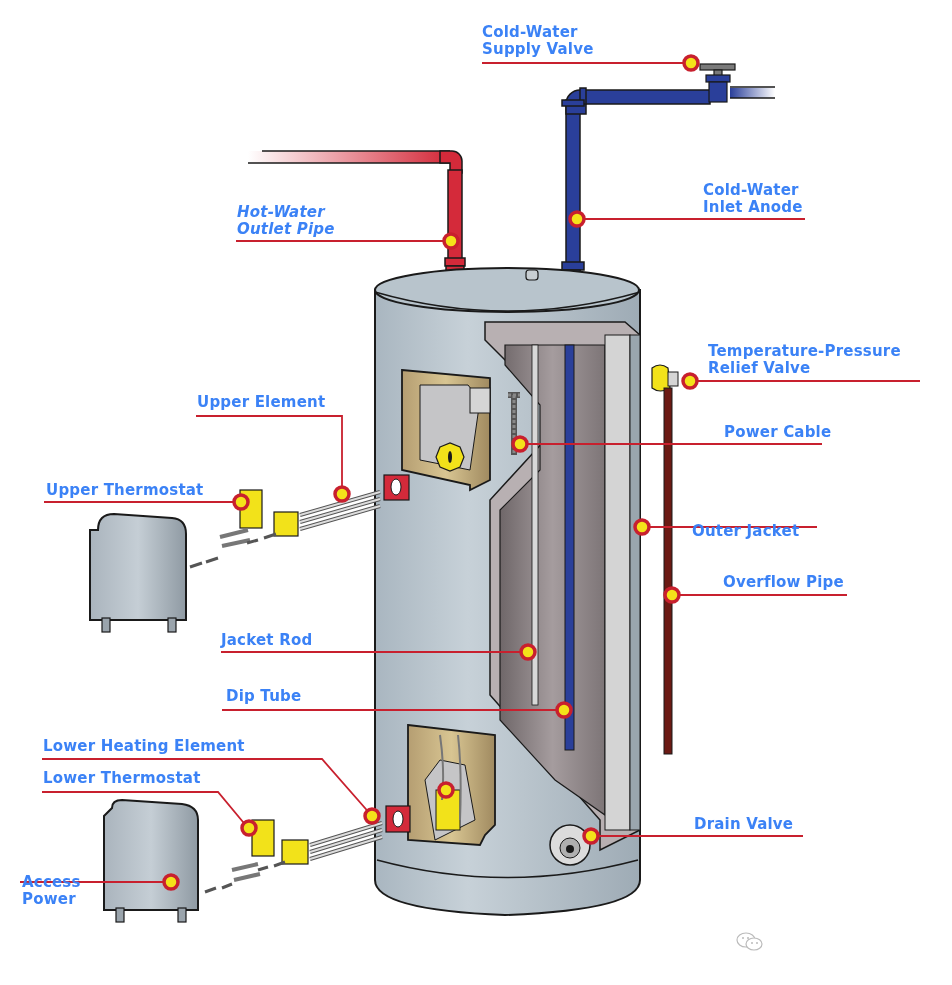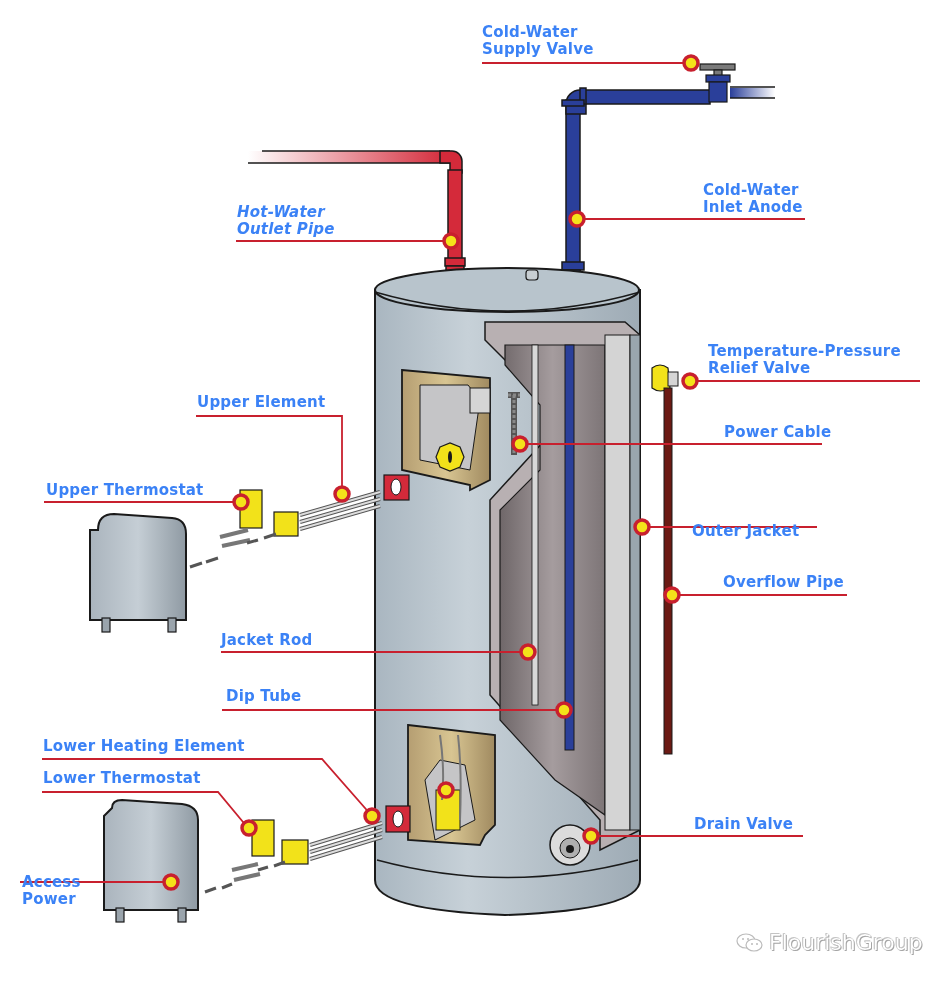--- a/index.html
+++ b/index.html
@@ -231,14 +231,13 @@
 
 <div class="wm">
   <svg class="wm-icon" viewBox="0 0 30 24">
     <ellipse cx="11" cy="10" rx="9" ry="7" fill="none" stroke="#bbb" stroke-width="1.2"></ellipse>
     <ellipse cx="19" cy="14" rx="8" ry="6" fill="#fff" stroke="#bbb" stroke-width="1.2"></ellipse>
     <circle cx="8" cy="8" r="1" fill="#bbb"></circle>
       <circle cx="13" cy="8" r="1" fill="#bbb"></circle>
     <circle cx="17" cy="13" r="1" fill="#bbb"></circle>
       <circle cx="22" cy="13" r="1" fill="#bbb"></circle>
   </svg>
-  <span>FlourishGroup</span>
 </div>
 
 </body></html>

